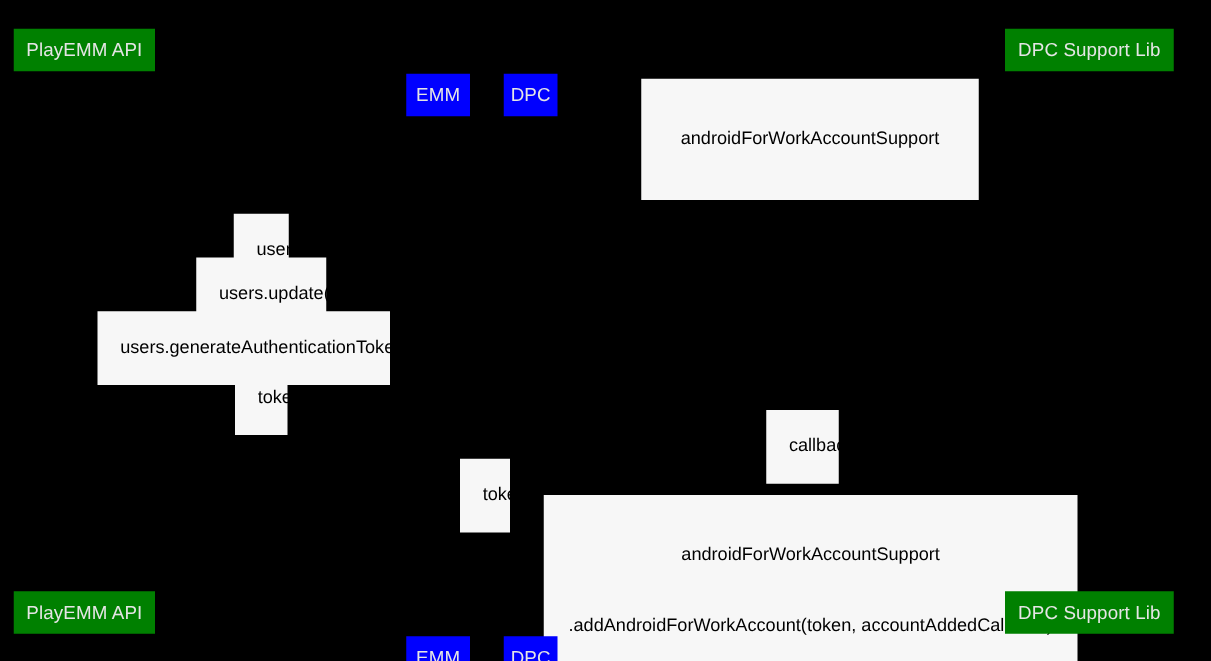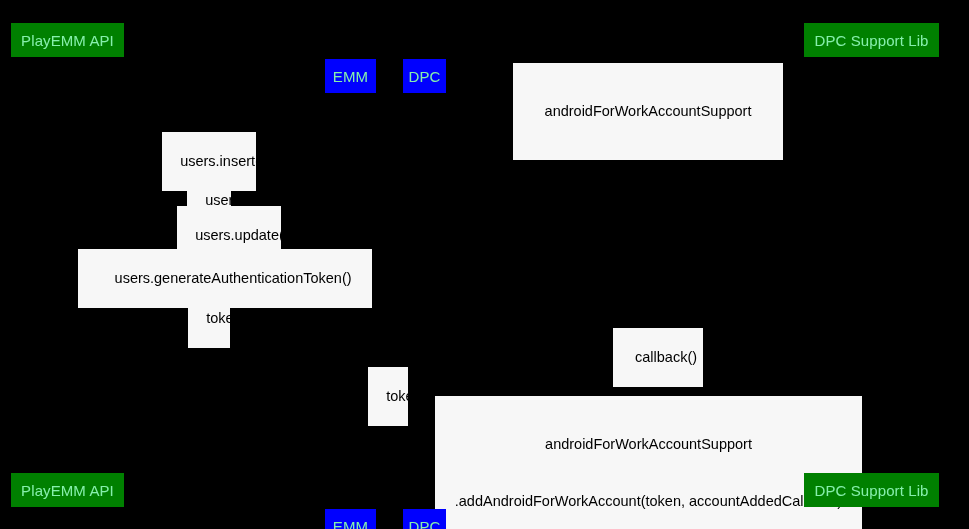--- a/index.html
+++ b/index.html
@@ -17,21 +17,21 @@
     font-family: "Liberation Sans", sans-serif;
   }
 
   
   .participant {
     position: absolute;
     box-sizing: border-box;
     display: flex;
     align-items: center;
     justify-content: center;
-    color: #86efac;
+    color: #e5e5e5;
     font-size: 15px;
     line-height: 1;
     letter-spacing: 0.1px;
     white-space: nowrap;
   }
   .participant.green { background: #008000; }
   .participant.blue  { background: #0000ff; margin-top: 36px; }
 
   
   .lifeline {
@@ -93,41 +93,38 @@
     <span>DPC</span>
   </div>
   <div class="participant green" style="left:804px; top:23px; width:135px; height:34px;">
     <span>DPC Support Lib</span>
   </div>
 
   <div class="label multiline" style="left:513px; top:63px; width:270px;">
     <div>androidForWorkAccountSupport</div>
   </div>
 
-  <div class="label" style="left:162px; top:132px; width:94px;">
-    <span>users.insert()</span>
-  </div>
 
   <div class="label" style="left:187px; top:171px; width:44px;text-align:right;">
     <span>userID</span>
   </div>
 
-  <div class="label" style="left:157px; top:206px; width:104px;margin-left:20px;">
+  <div class="label" style="left:157px; top:206px; width:104px;">
     <span>users.update()</span>
   </div>
 
-  <div class="label" style="left:78px; top:249px; width:294px;">
+  <div class="label" style="left:78px; top:249px; width:234px;">
     <span>users.generateAuthenticationToken()</span>
   </div>
 
   <div class="label" style="left:188px; top:289px; width:42px;">
     <span>token</span>
   </div>
 
-  <div class="label" style="left:613px; top:328px; width:90px;">
+  <div class="label" style="left:613px; top:328px; width:58px;">
     <span>callback()</span>
   </div>
 
   <div class="label" style="left:368px; top:367px; width:40px;">
     <span>token</span>
   </div>
 
   <div class="label multiline" style="left:435px; top:396px; width:427px;">
     <div>androidForWorkAccountSupport</div>
     <div>.addAndroidForWorkAccount(token, accountAddedCallback)</div>

